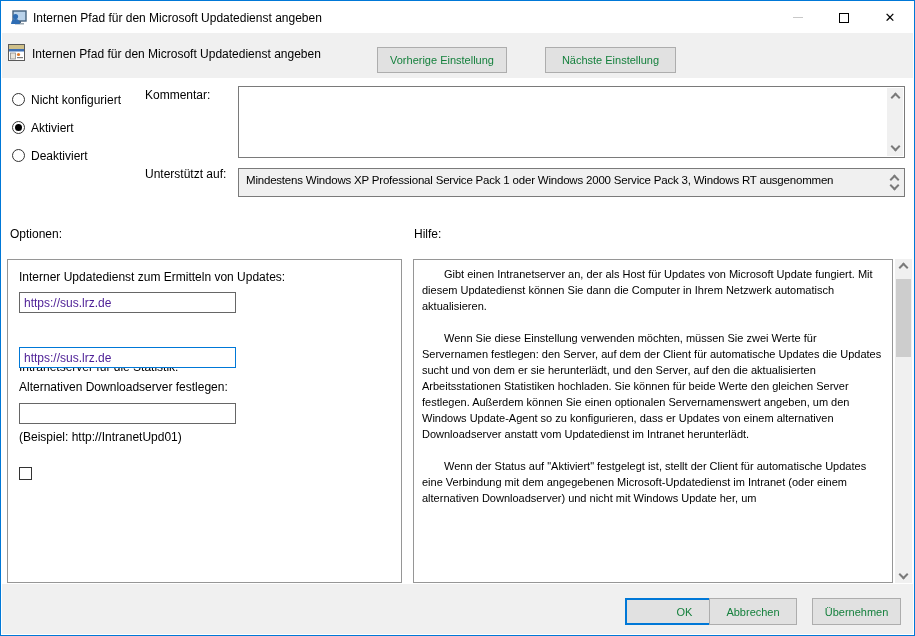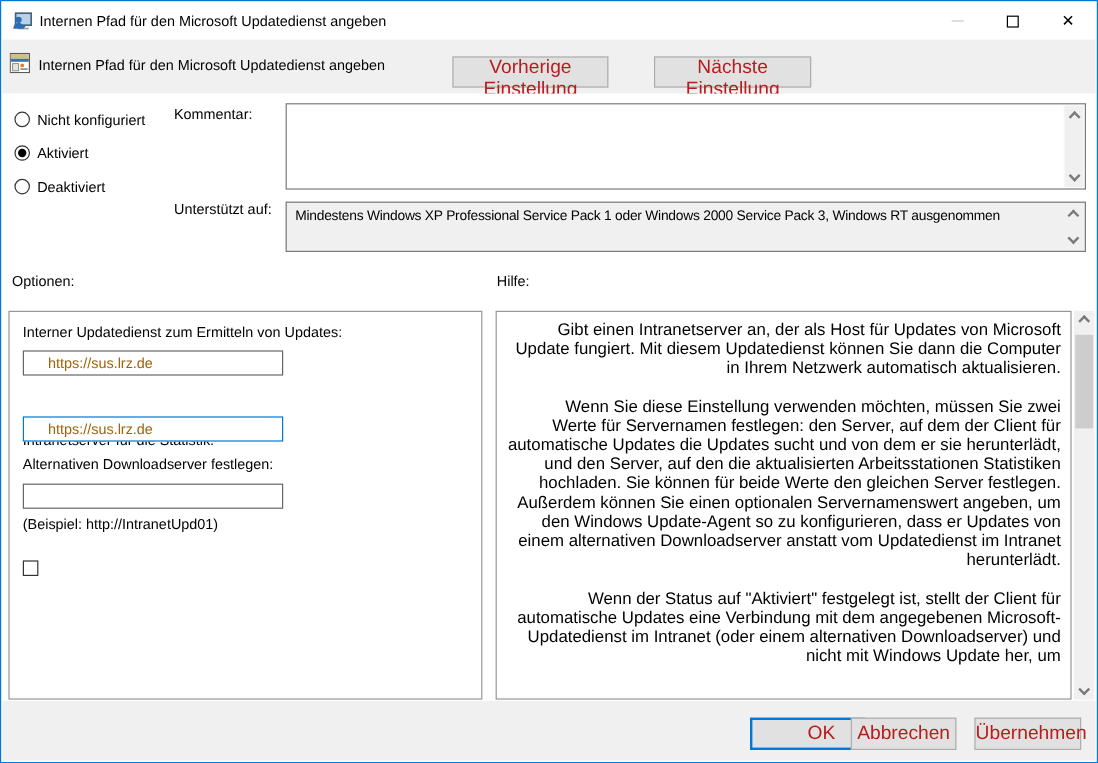--- a/index.html
+++ b/index.html
@@ -17,54 +17,54 @@
   .win-btn.max  { right:46px; }
   .win-btn.close{ right:0; }
   .glyph-min { width:10px; height:0; border-top:1px solid #c8c8c8; }
   .glyph-max { width:10px; height:10px; border:1px solid #000; background:#fff; }
   .glyph-close { font-size:13px; color:#000; line-height:1; }
   
   .header-band { position:absolute; left:1px; top:32px; right:1px; height:45px; background:#f0f0f0; }
   .header-band .policy-icon { position:absolute; left:6px; top:11px; width:17px; height:17px; }
   .header-band .setting-title { position:absolute; left:30px; top:14px; font-size:12px; white-space:nowrap; }
   .btn {
-    background:#e1e1e1; border:1px solid #adadad; font-family:inherit; font-size:16px;
-    color:#b91c1c; text-align:center; cursor:default;
+    background:#e1e1e1; border:1px solid #adadad; font-family:inherit; font-size:11px;
+    color:#15803d; text-align:center; cursor:default;
   }
   .hdr-btn { position:absolute; top:14px; height:26px; }
   .hdr-btn.prev { left:375px; width:130px; }
   .hdr-btn.next { left:543px; width:131px; }
   
   .content { position:absolute; left:1px; top:77px; right:1px; bottom:51px; background:#fff; }
   .lbl { position:absolute; white-space:nowrap; font-size:12px; }
   
   .radio-row { position:absolute; left:10px; height:14px; cursor:default; }
   .radio-circle { position:absolute; left:0; top:0; width:13px; height:13px; border:1px solid #333; border-radius:50%; background:#fff; }
   .radio-circle.checked::after { content:""; position:absolute; left:2px; top:2px; width:7px; height:7px; border-radius:50%; background:#000; }
   .radio-label { position:absolute; left:19px; top:0; white-space:nowrap; }
   
   .comment-box { position:absolute; left:236px; top:8px; width:667px; height:72px; background:#fff; border:1px solid #7a7a7a; }
-  .supported-box { position:absolute; left:236px; top:90px; width:667px; height:42px; background:#f0f0f0; border:1px solid #7a7a7a; }
+  .supported-box { position:absolute; left:236px; top:90px; width:667px; height:29px; background:#f0f0f0; border:1px solid #7a7a7a; }
   .supported-text { position:absolute; left:7px; top:5px; right:24px; font-size:11.5px; letter-spacing:-0.2px; }
   .vscroll-strip { position:absolute; top:1px; bottom:1px; right:1px; width:17px; background:#f0f0f0; border-left:1px solid #fff; }
   .chev { display:block; width:7px; height:7px; border:solid #7a7a7a; border-width:2px 2px 0 0; }
   .chev-up   { transform:rotate(-45deg); }
   .chev-down { transform:rotate(135deg); }
   .arrow-btn { position:absolute; left:0; width:100%; height:15px; display:flex; align-items:center; justify-content:center; }
   .arrow-btn.up { top:2px; } .arrow-btn.down { bottom:2px; }
   
   .options-panel { position:absolute; left:5px; top:181px; width:395px; height:324px; background:#fff; border:1px solid #969696; }
   .help-panel    { position:absolute; left:411px; top:181px; width:480px; height:324px; background:#fff; border:1px solid #969696; overflow:hidden; }
   .help-scrollbar { position:absolute; left:893px; top:181px; width:17px; height:324px; background:#f0f0f0; }
   .help-thumb { position:absolute; left:1px; top:20px; width:15px; height:78px; background:#cdcdcd; }
-  .help-text { position:absolute; left:8px; top:6px; width:462px; font-size:14px; line-height:16px;text-align:right; }
+  .help-text { position:absolute; left:8px; top:6px; width:462px; font-size:11px; line-height:16px; }
   .help-text p { text-indent:22px; margin-bottom:16px; }
   
   .opt-label { position:absolute; left:11px; white-space:nowrap; }
-  .opt-input { position:absolute; left:11px; width:217px; height:21px; border:1px solid #666; background:#fff; font-family:inherit; font-size:12px; padding:0 20px; color:#a16207; }
+  .opt-input { position:absolute; left:11px; width:217px; height:21px; border:1px solid #666; background:#fff; font-family:inherit; font-size:12px; padding:0 4px; color:#4c1d95; }
   .opt-input.focused { border:1px solid #0078d7; }
   .checkbox { position:absolute; left:11px; top:207px; width:13px; height:13px; border:1px solid #333; background:#fff; }
   .checkbox-label { position:absolute; left:31px; top:199px; width:360px; line-height:13.5px; }
   
   .footer-band { position:absolute; left:1px; right:1px; bottom:1px; height:50px; background:#f0f0f0; }
   .ftr-btn { position:absolute; top:14px; height:27px; }
   .ftr-btn.ok     { left:623px; width:96px; border:2px solid #0078d7;padding-left:23px; }
   .ftr-btn.cancel { left:707px; width:88px; }
   .ftr-btn.apply  { left:810px; width:89px; }
 </style>

